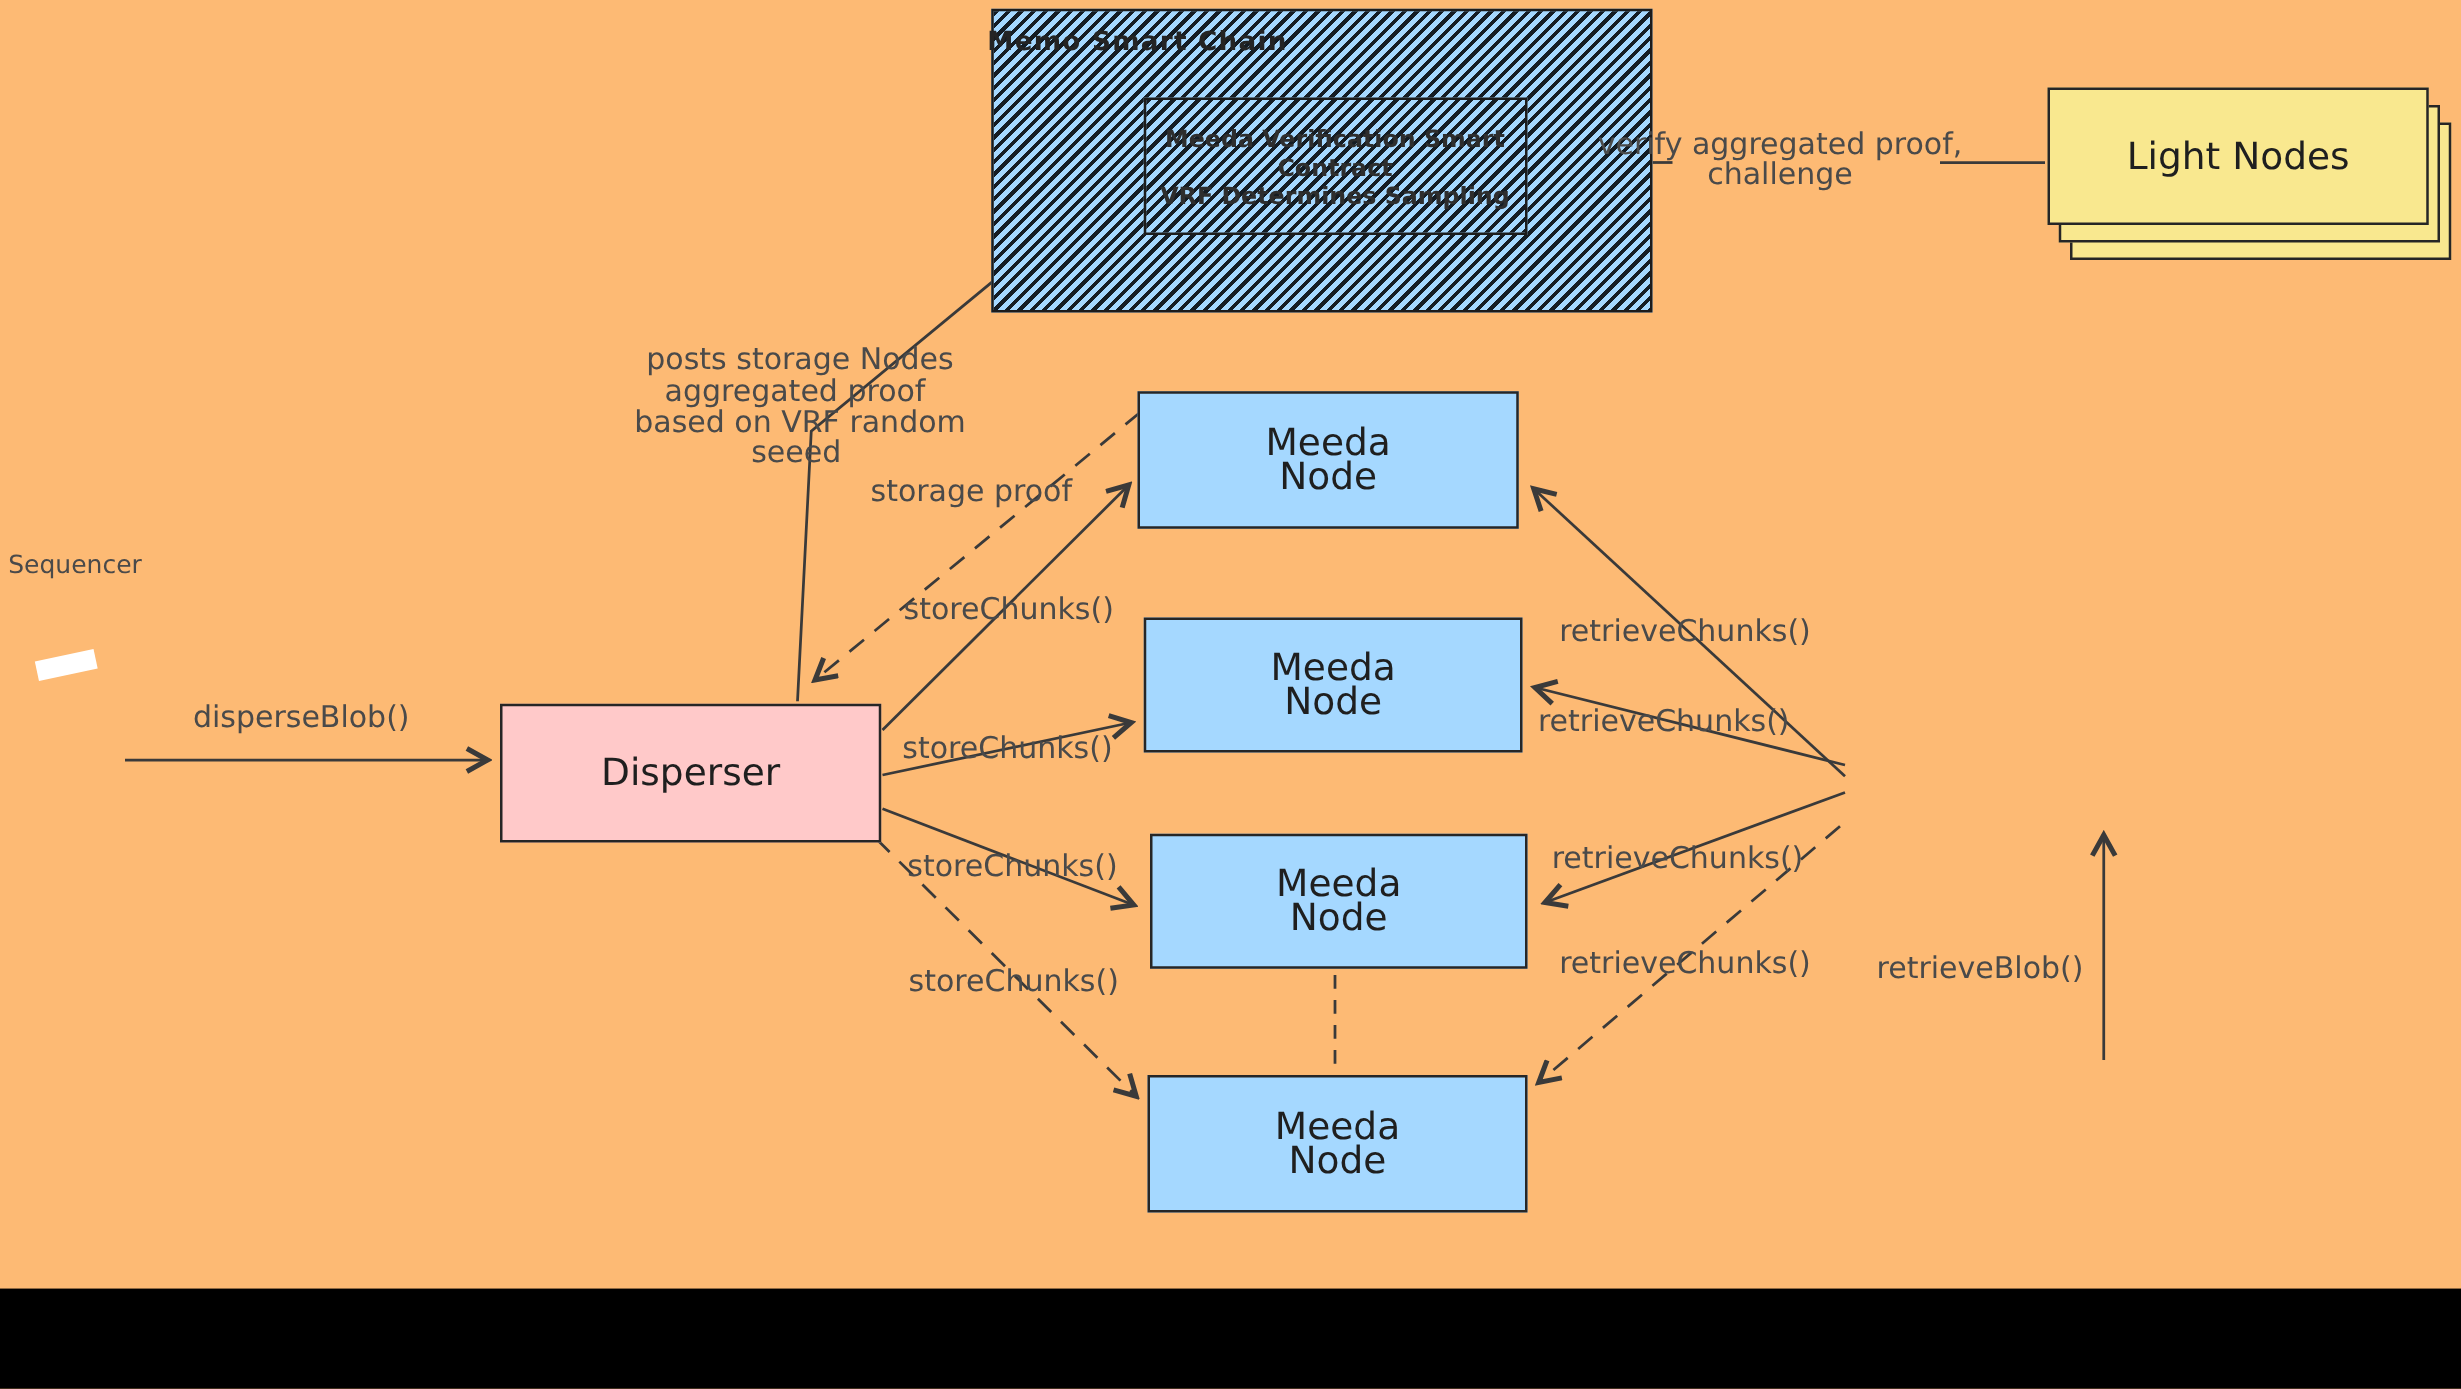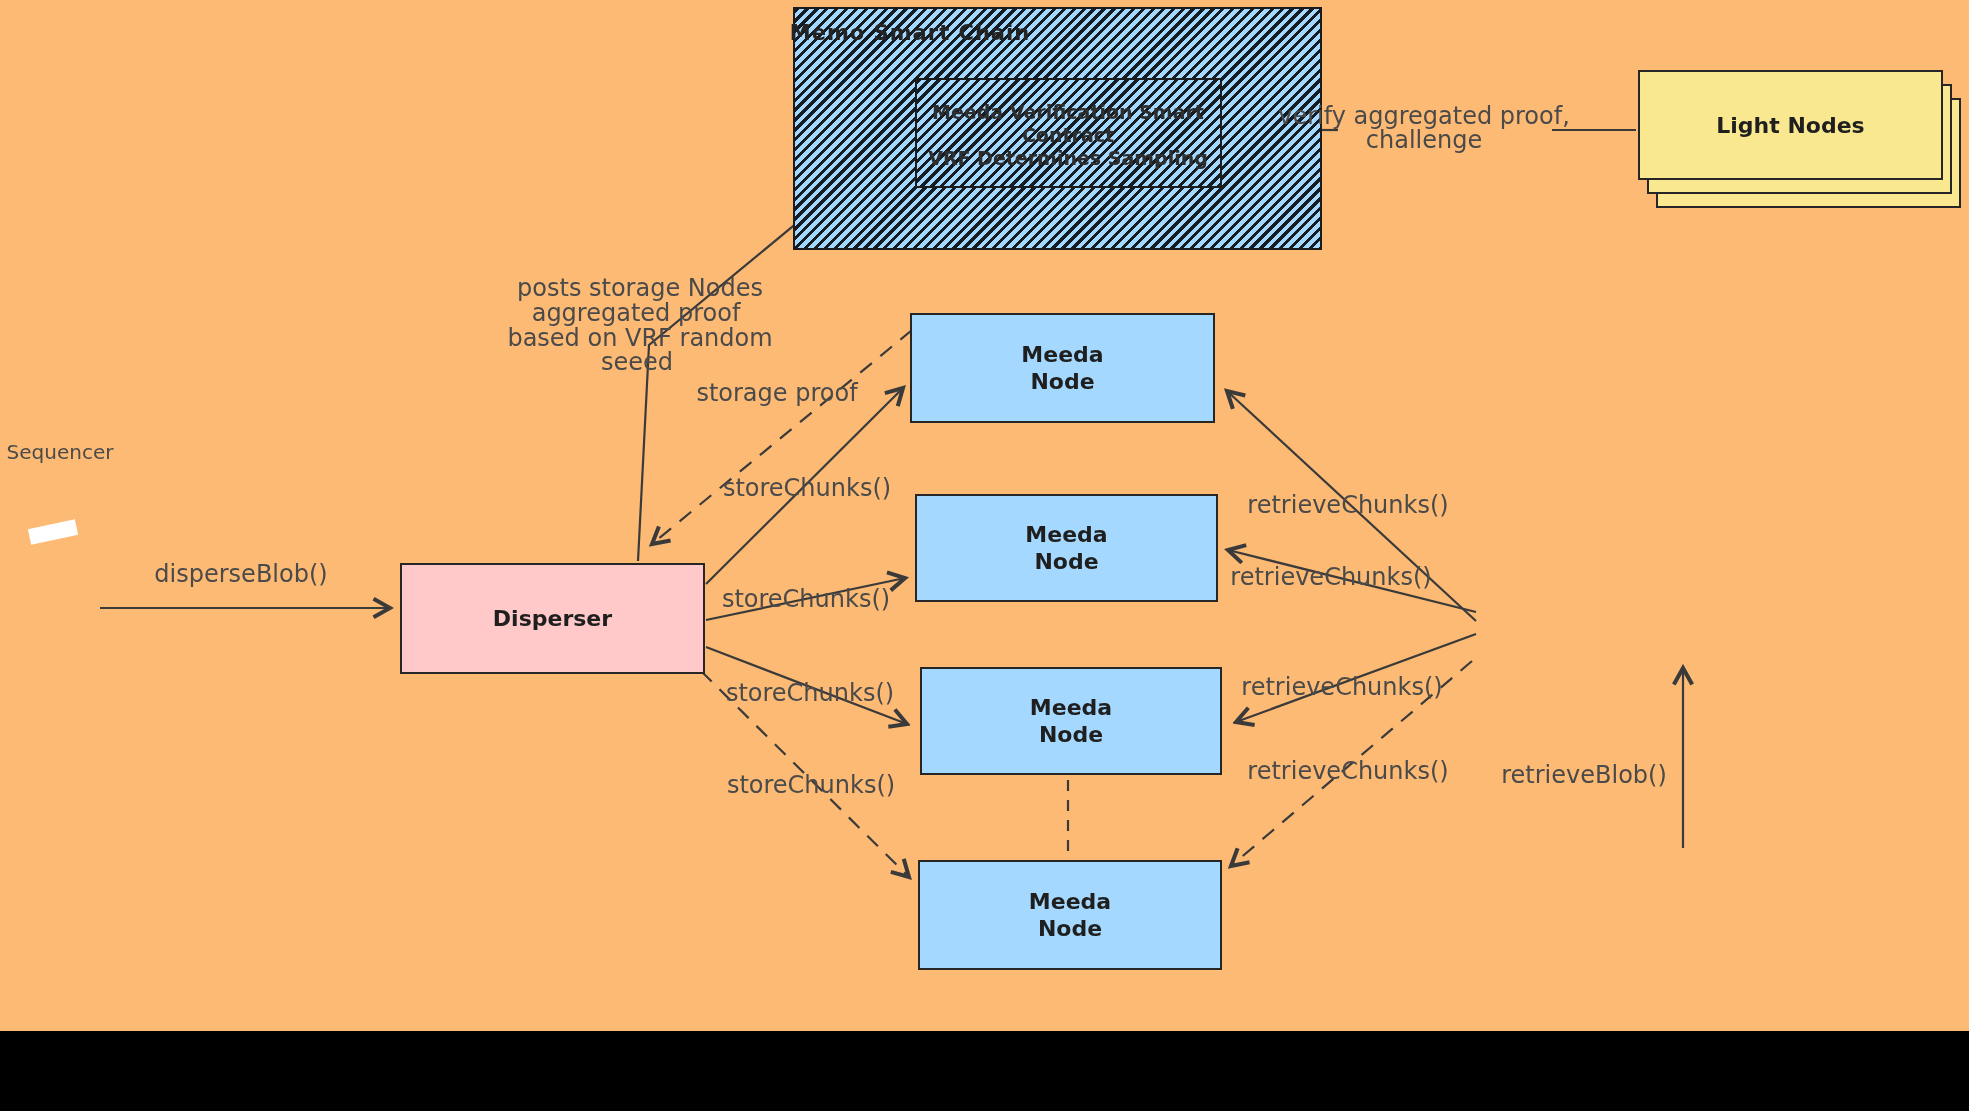--- a/index.html
+++ b/index.html
@@ -8,25 +8,24 @@
     width:1969px;height:1031px;
     background:#fdba74;
     font-family:"DejaVu Sans", sans-serif;
     overflow:hidden;
   }
   .box{
     position:absolute;
     display:flex;flex-direction:column;align-items:center;justify-content:center;
     border:2.5px solid #262626;
     color:#1f1f1f;
-    font-size:22px;
+    font-size:30px;
     text-align:center;
     box-sizing:border-box;
     line-height:27px;
-    font-weight:bold;
   }
   .blue{background:#a5d8ff;}
   .pink{background:#ffc9c9;align-items:center;}
   .yellow{background:#f9e88f;}
   .hatch{
     position:absolute;
     background-color:#a5d8ff;
     background-image:repeating-linear-gradient(135deg, rgba(5,8,12,0.9) 0 3px, rgba(0,0,0,0) 3px 7px);
     border:2.5px solid #1c1c1c;
     box-sizing:border-box;

